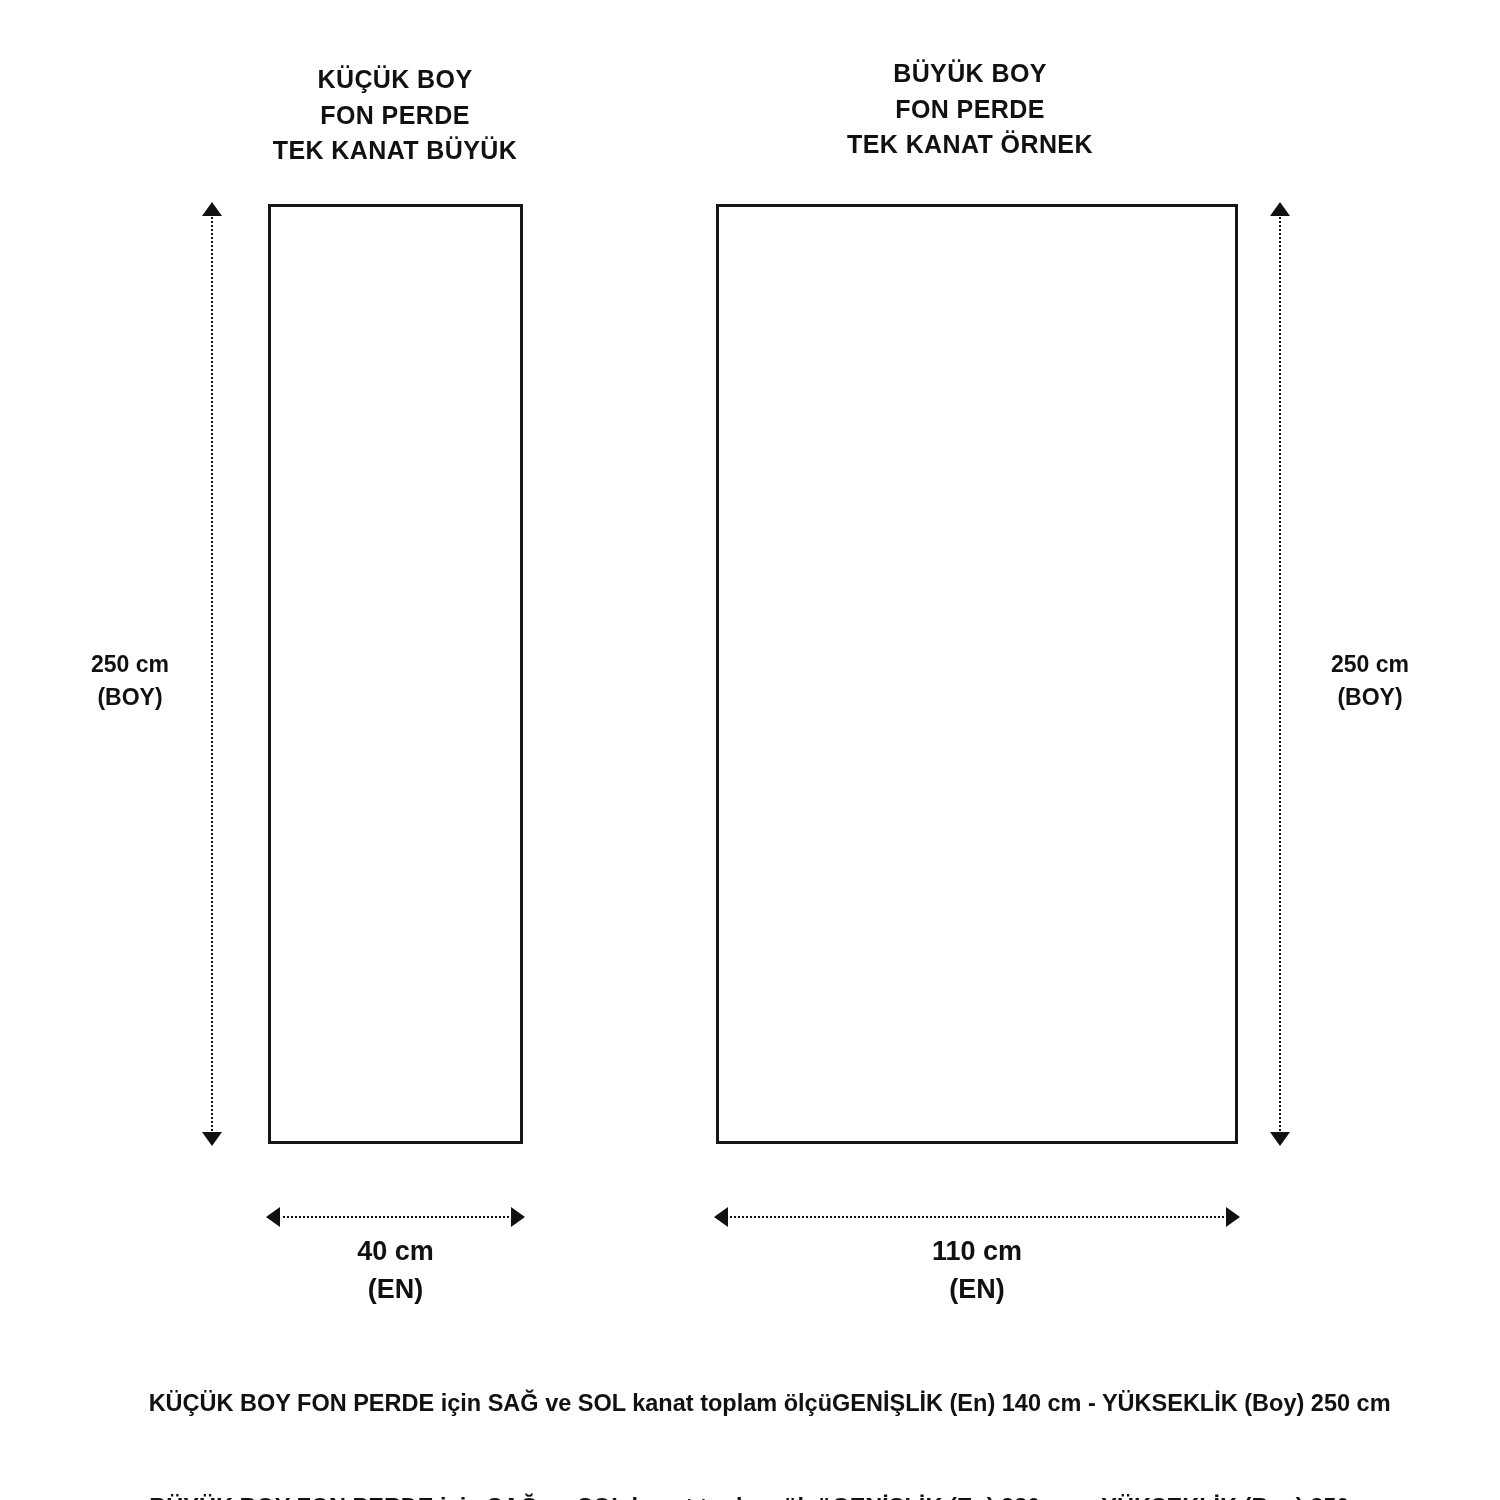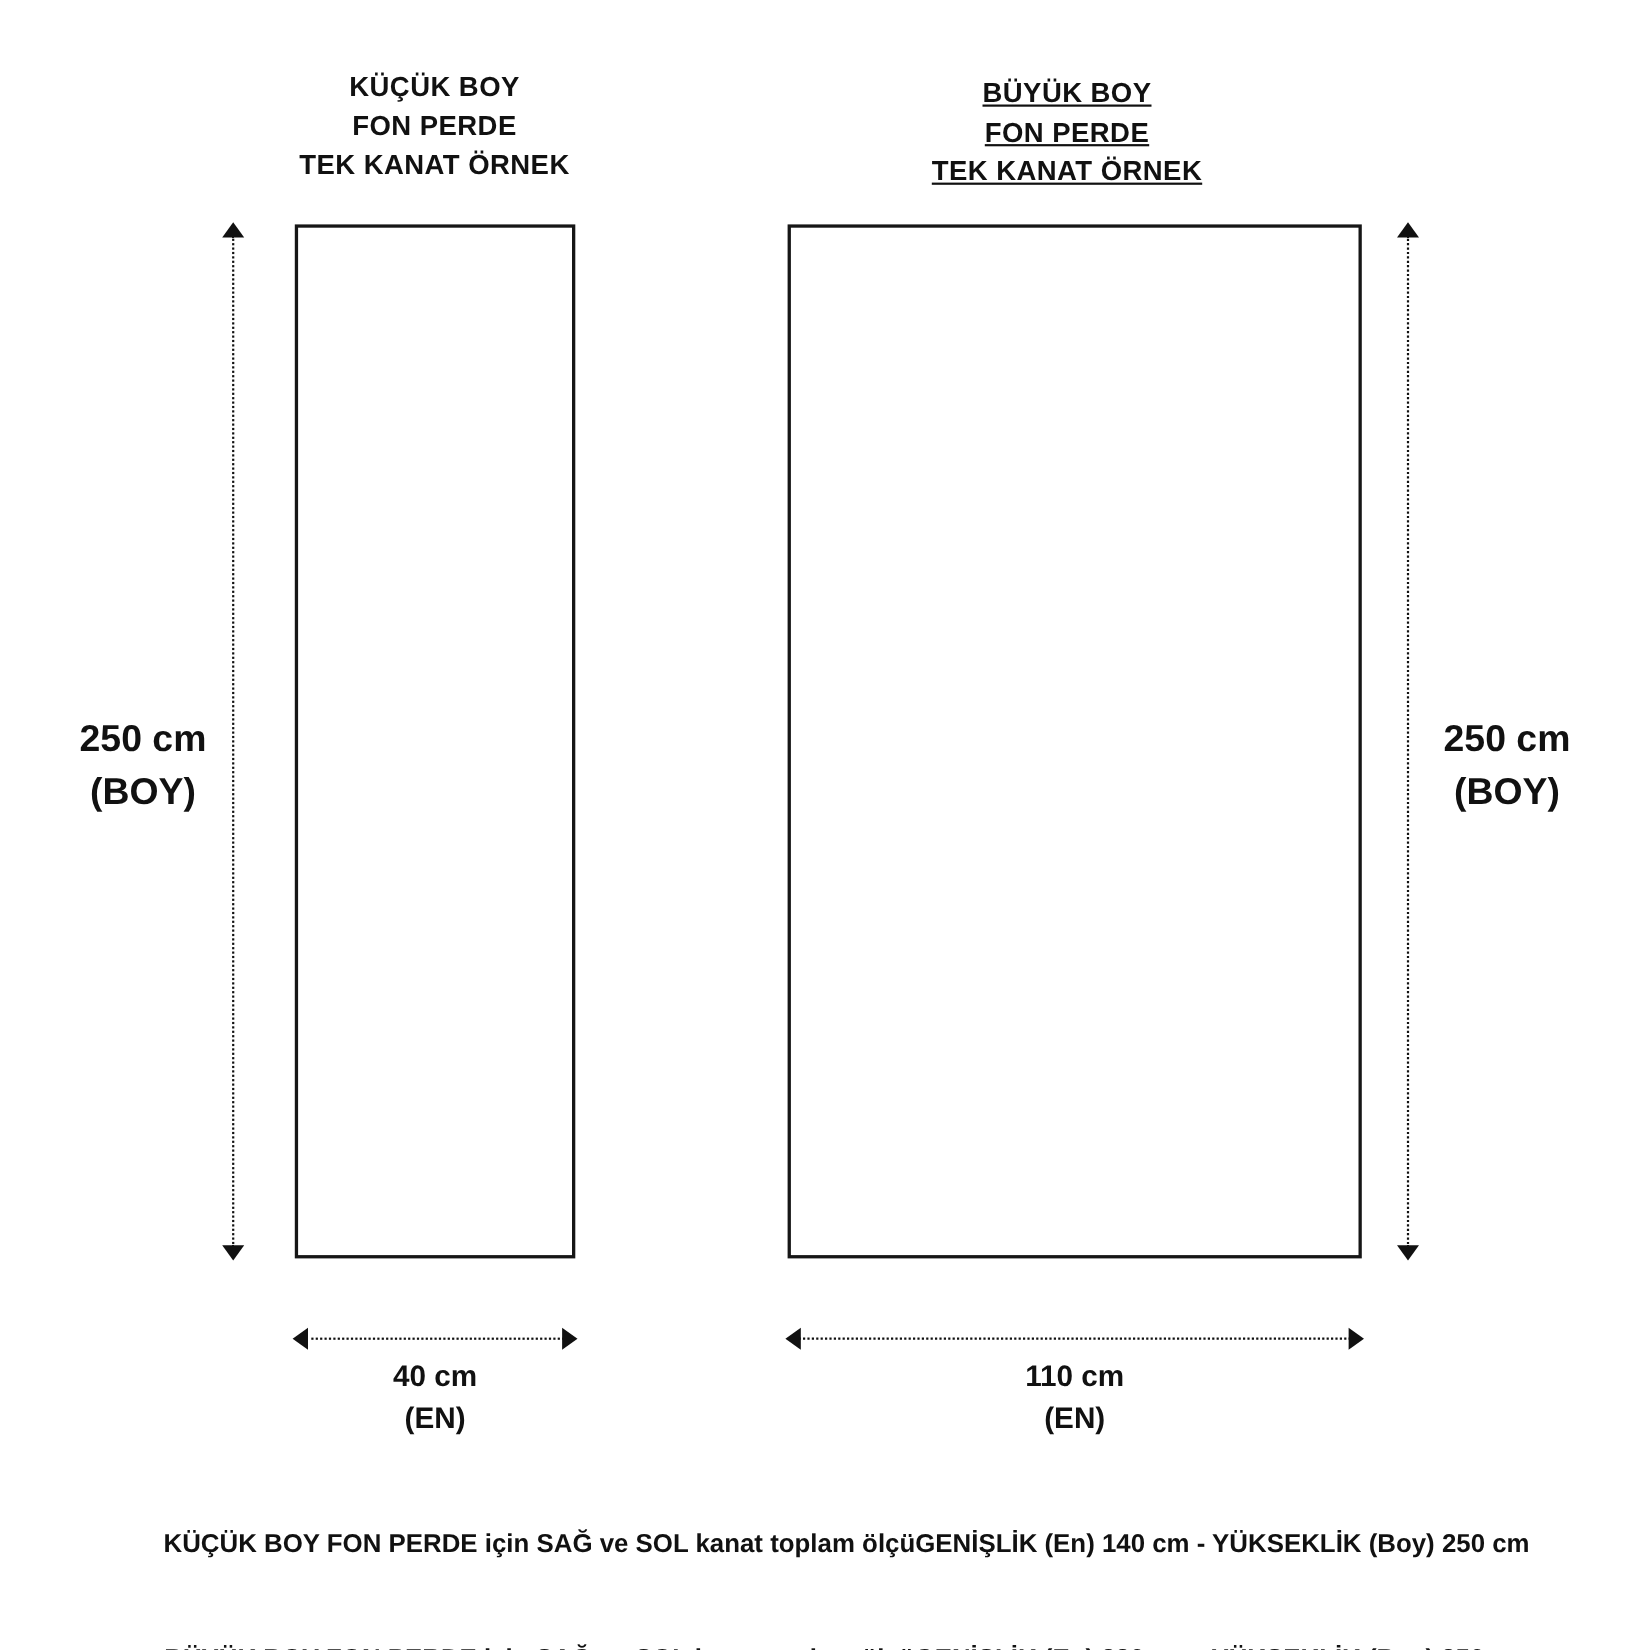--- a/index.html
+++ b/index.html
@@ -25,21 +25,21 @@
     position: absolute;
     text-align: center;
     font-weight: bold;
     font-size: 25px;
     line-height: 1.42;
     letter-spacing: 0.4px;
     color: #111111;
     white-space: pre;
   }
   #title-small { left: 195px; top: 62px; width: 400px; }
-  #title-large { left: 770px; top: 68px; width: 400px; text-decoration: underline; }
+  #title-large { left: 770px; top: 56px; width: 400px; }
 
   
   .curtain {
     position: absolute;
     border: 3px solid #161616;
     background: #ffffff;
     box-sizing: border-box;
   }
   #curtain-small { left: 268px; top: 204px; width: 255px; height: 940px; }
   #curtain-large { left: 716px; top: 204px; width: 522px; height: 940px; }
@@ -68,21 +68,21 @@
   }
   .vline .arrow-up { top: 0; border-bottom: 14px solid #111111; }
   .vline .arrow-down { bottom: 0; border-top: 14px solid #111111; }
 
   #vdim-small { left: 200px; top: 202px; height: 944px; }
   #vdim-large { left: 1268px; top: 202px; height: 944px; }
 
   .vlabel {
     position: absolute;
     font-weight: bold;
-    font-size: 34px;
+    font-size: 23px;
     line-height: 1.42;
     text-align: center;
     white-space: pre;
     color: #111111;
   }
   #vlabel-small { left: 60px; top: 648px; width: 140px; }
   #vlabel-large { left: 1295px; top: 648px; width: 150px; }
 
   
   .hline {
@@ -144,21 +144,21 @@
   .n { font-weight: bold; }
   .gap { display: inline-block; width: 10px; }
 </style>
 </head>
 <body>
 
 <div class="stage">
 
   <div class="panel-title" id="title-small">KÜÇÜK BOY
 FON PERDE
-TEK KANAT ÖRNEK</div>
+TEK KANAT BÜYÜK</div>
 
   <div class="curtain" id="curtain-small"></div>
 
   <div class="vline" id="vdim-small">
     <div class="arrow-up"></div>
     <div class="shaft"></div>
     <div class="arrow-down"></div>
   </div>
   <div class="vlabel" id="vlabel-small">250 cm
 (BOY)</div>

